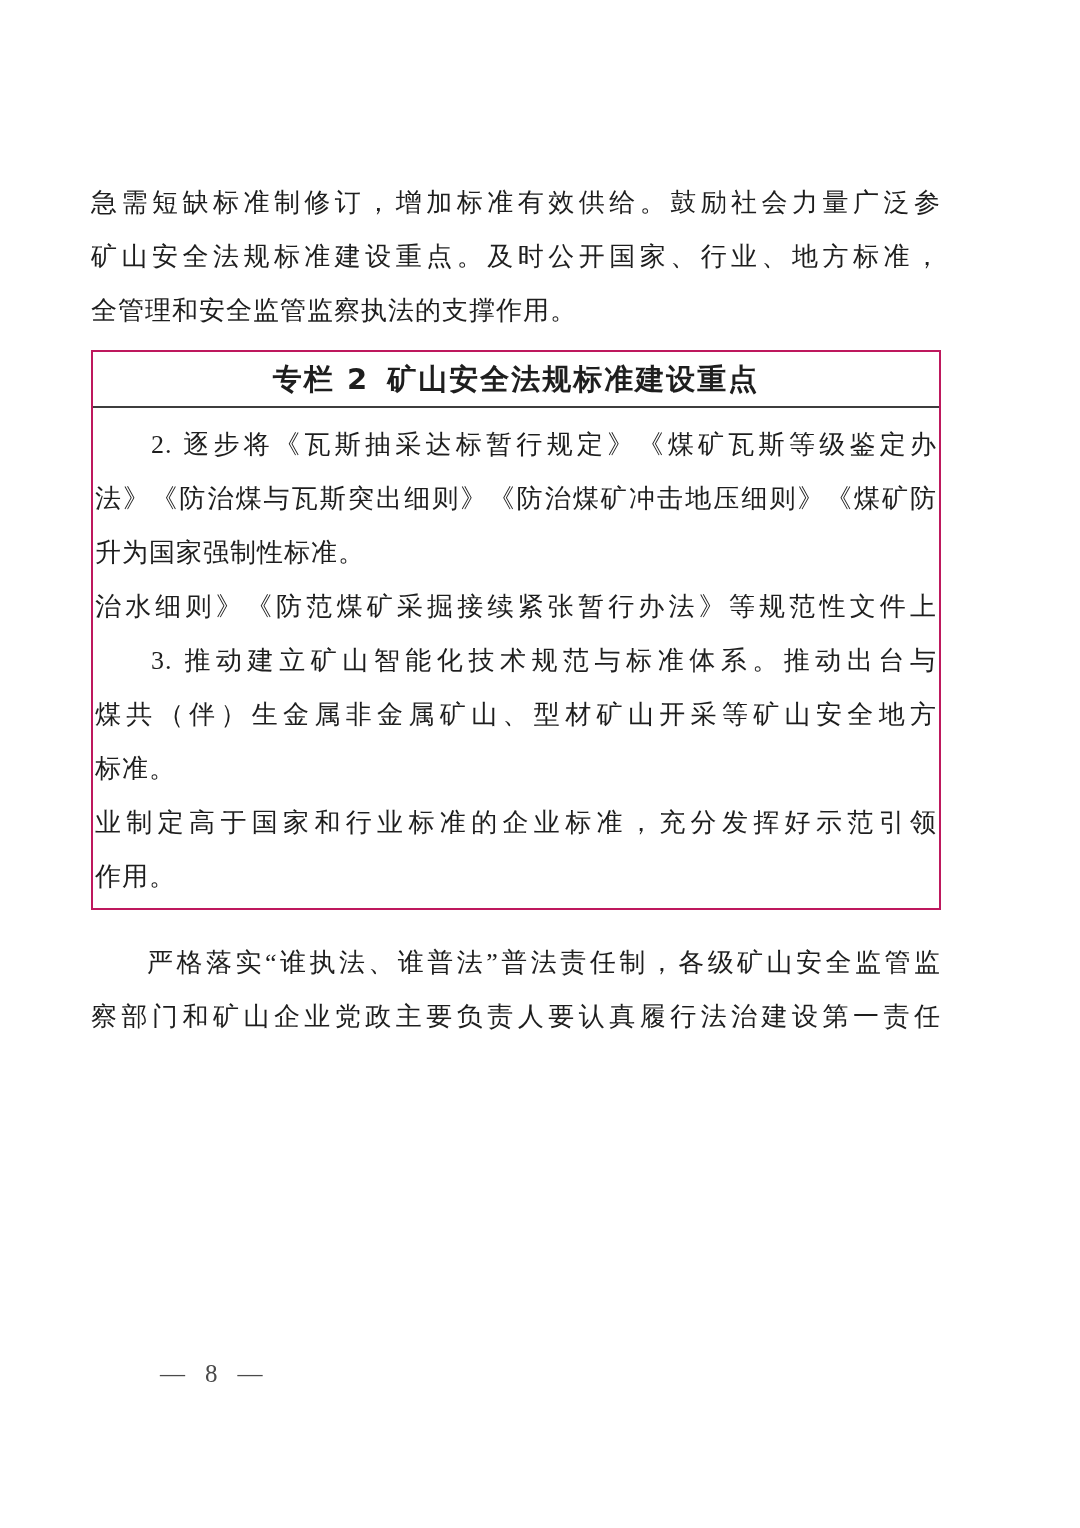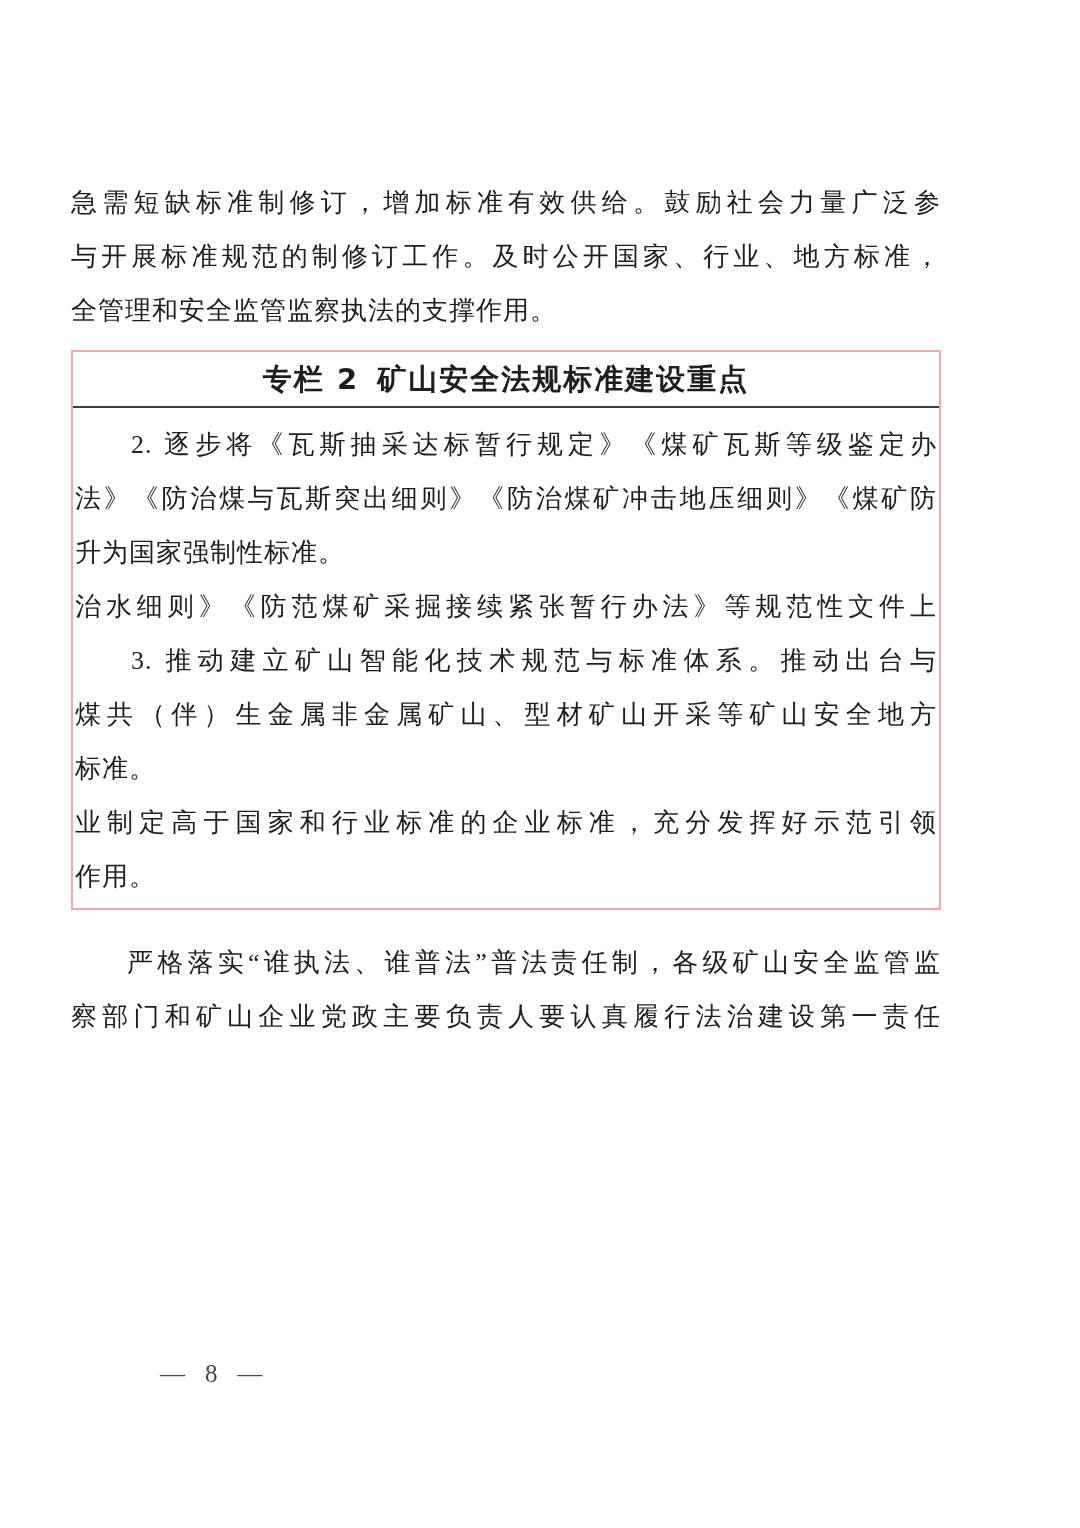--- a/index.html
+++ b/index.html
@@ -3,30 +3,30 @@
 <meta charset="utf-8">
 <style>
   html,body{margin:0;padding:0;background:#ffffff;}
   body{
     width:1080px;height:1528px;overflow:hidden;
     font-family:"Liberation Serif","DejaVu Serif",serif;
     color:#1e1e1e;
   }
   .page{
     box-sizing:border-box;width:1080px;height:1528px;
-    padding:176px 139px 0 71px;position:relative;background:#ffffff;border-radius:11px;
+    padding:176px 139px 0 91px;position:relative;background:#ffffff;border-radius:11px;
   }
   .line{
     font-size:26px;line-height:54px;height:54px;overflow:hidden;
     letter-spacing:1px;
   }
   .line.fill{text-align:justify;text-align-last:justify;}
   .line.indent{padding-left:56px;}
   .panel{
-    margin-top:12px;border:2px solid #fca5a5;background:#ffffff;
+    margin-top:12px;border:2px solid #be185d;background:#ffffff;
   }
   .panel-title{
     height:54px;line-height:54px;text-align:center;
     border-bottom:2px solid #3d3d3d;
     font-family:"DejaVu Sans","Liberation Sans",sans-serif;
     font-weight:bold;font-size:29px;letter-spacing:2px;
   }
   .panel-title .t-gap{margin-left:18px;}
   .panel-body{padding:10px 2px 4px 2px;}
   .closing{margin-top:26px;}
@@ -37,21 +37,21 @@
     font-size:25px;color:#4a4a4a;letter-spacing:0;
   }
 </style>
 </head>
 <body>
 
 <div class="page">
 
   <div class="paragraph">
       <div class="line fill">急需短缺标准制修订，增加标准有效供给。鼓励社会力量广泛参</div>
-      <div class="line fill">与开展标准规范的制修订工作。及时公开国家、行业、地方标准，</div>
+      <div class="line fill">矿山安全法规标准建设重点。及时公开国家、行业、地方标准，</div>
       <div class="line">全管理和安全监管监察执法的支撑作用。</div>
     </div>
 
   <div class="panel">
     <div class="panel-title">
       <span>专栏 2</span><span class="t-gap">矿山安全法规标准建设重点</span>
     </div>
     <div class="panel-body">
         <div>
           <div class="line fill indent">2. 逐步将《瓦斯抽采达标暂行规定》《煤矿瓦斯等级鉴定办</div>

